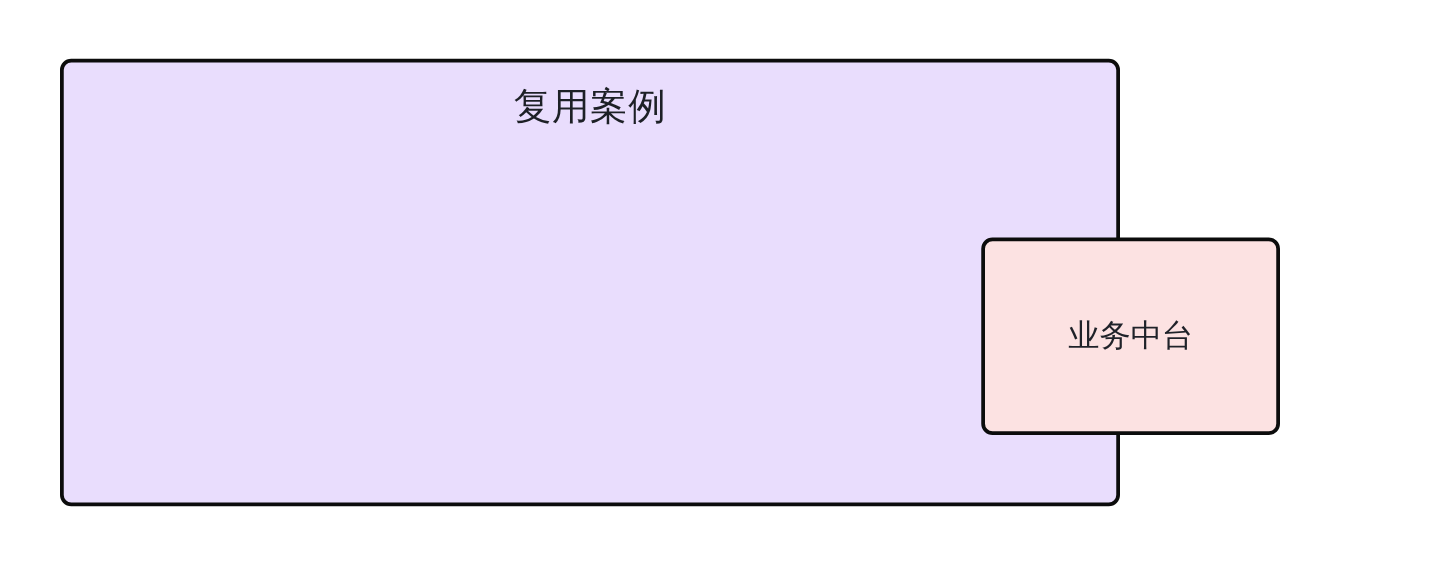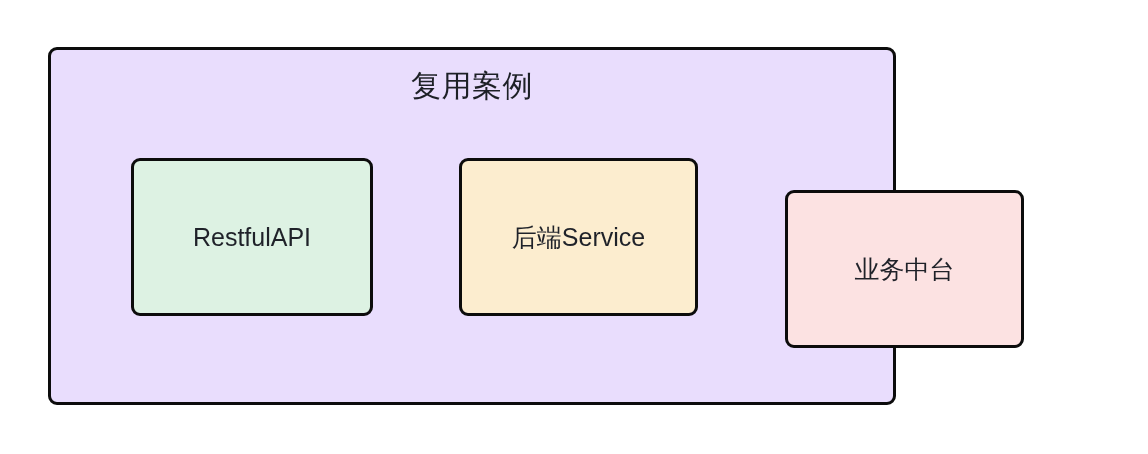--- a/index.html
+++ b/index.html
@@ -86,26 +86,20 @@
 </style>
 </head>
 <body>
 
 <div id="diagram-canvas">
 
   <div id="group-container">
 
     <div id="group-title">复用案例</div>
 
-    <div class="node-box" id="node-restful-api">
-      <span class="node-label">RestfulAPI</span>
-    </div>
 
-    <div class="node-box" id="node-backend-service">
-      <span class="node-label">后端Service</span>
-    </div>
 
     <div class="node-box" id="node-business-middle-platform">
       <span class="node-label">业务中台</span>
     </div>
 
   </div>
 </div>
 
 </body></html>

